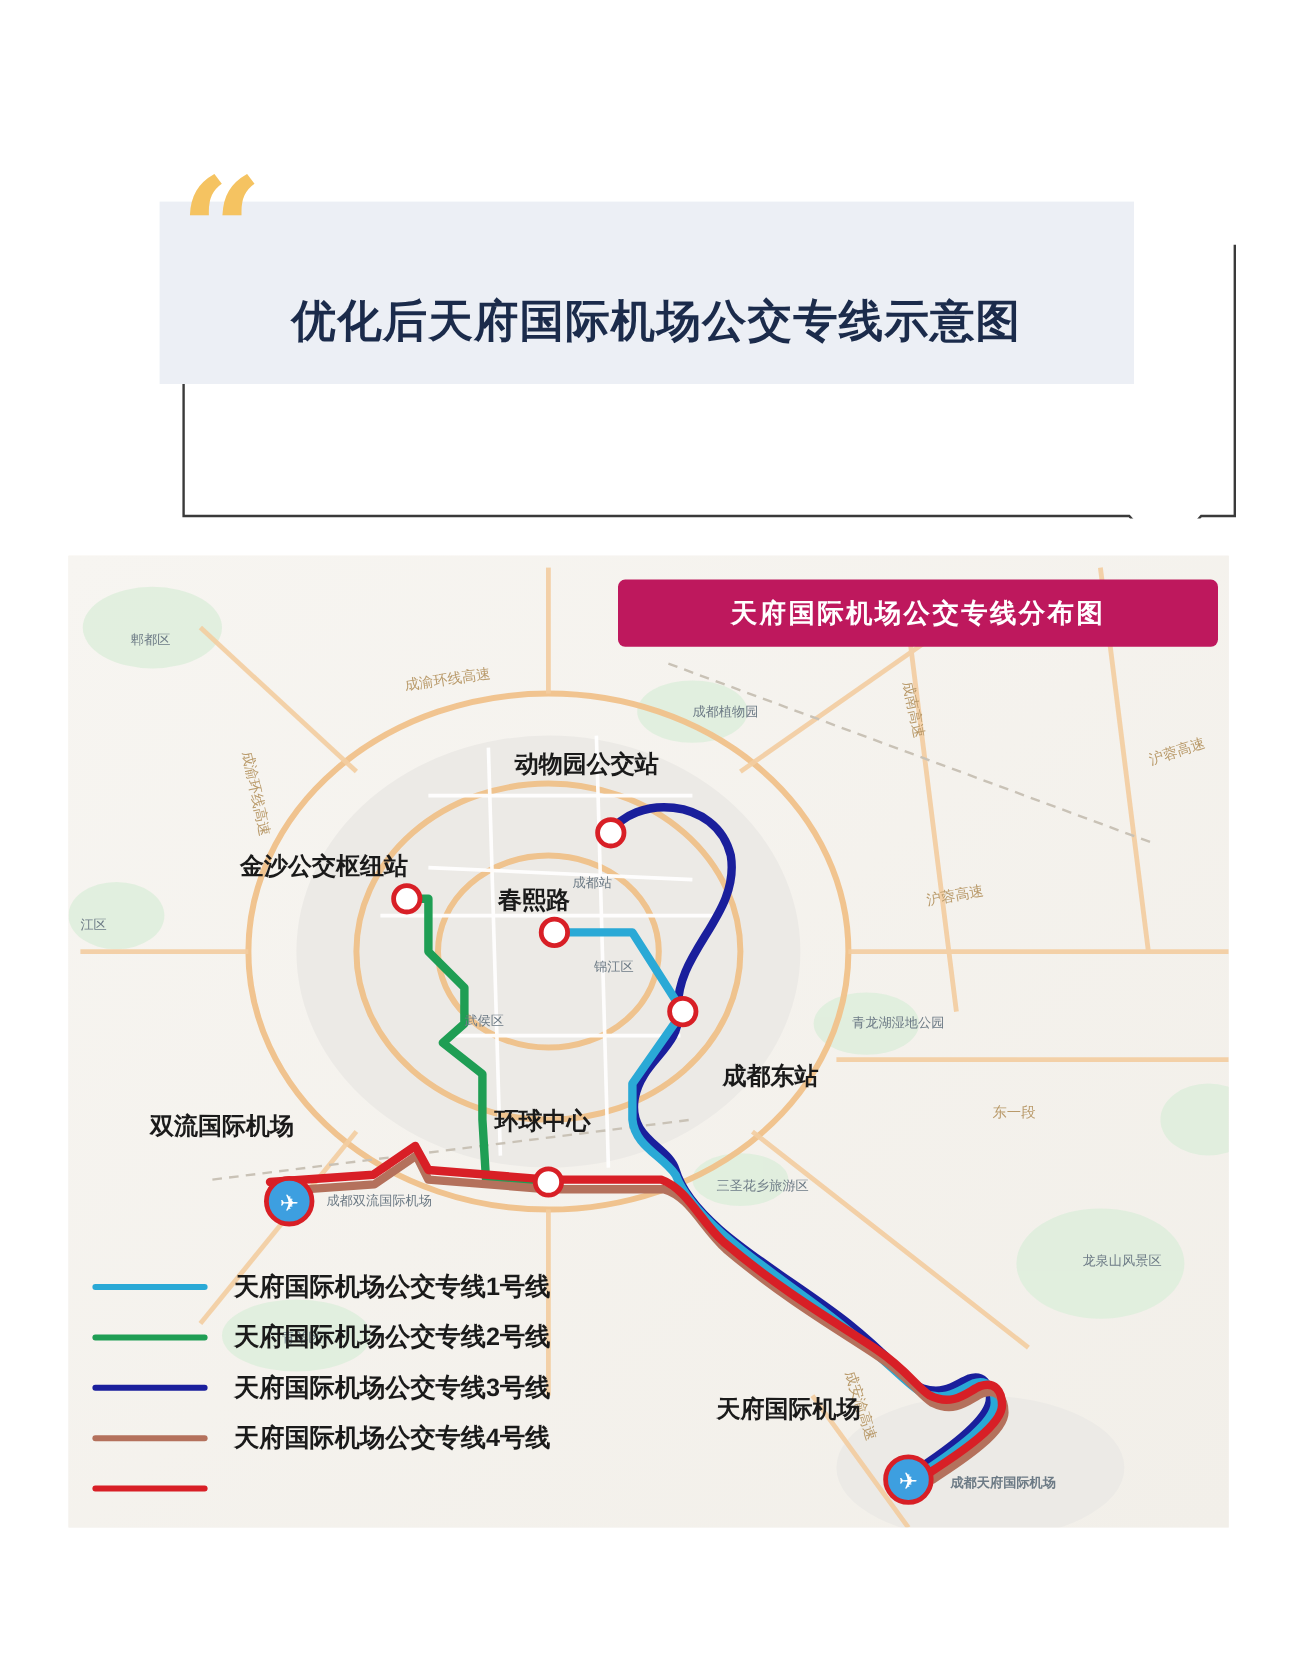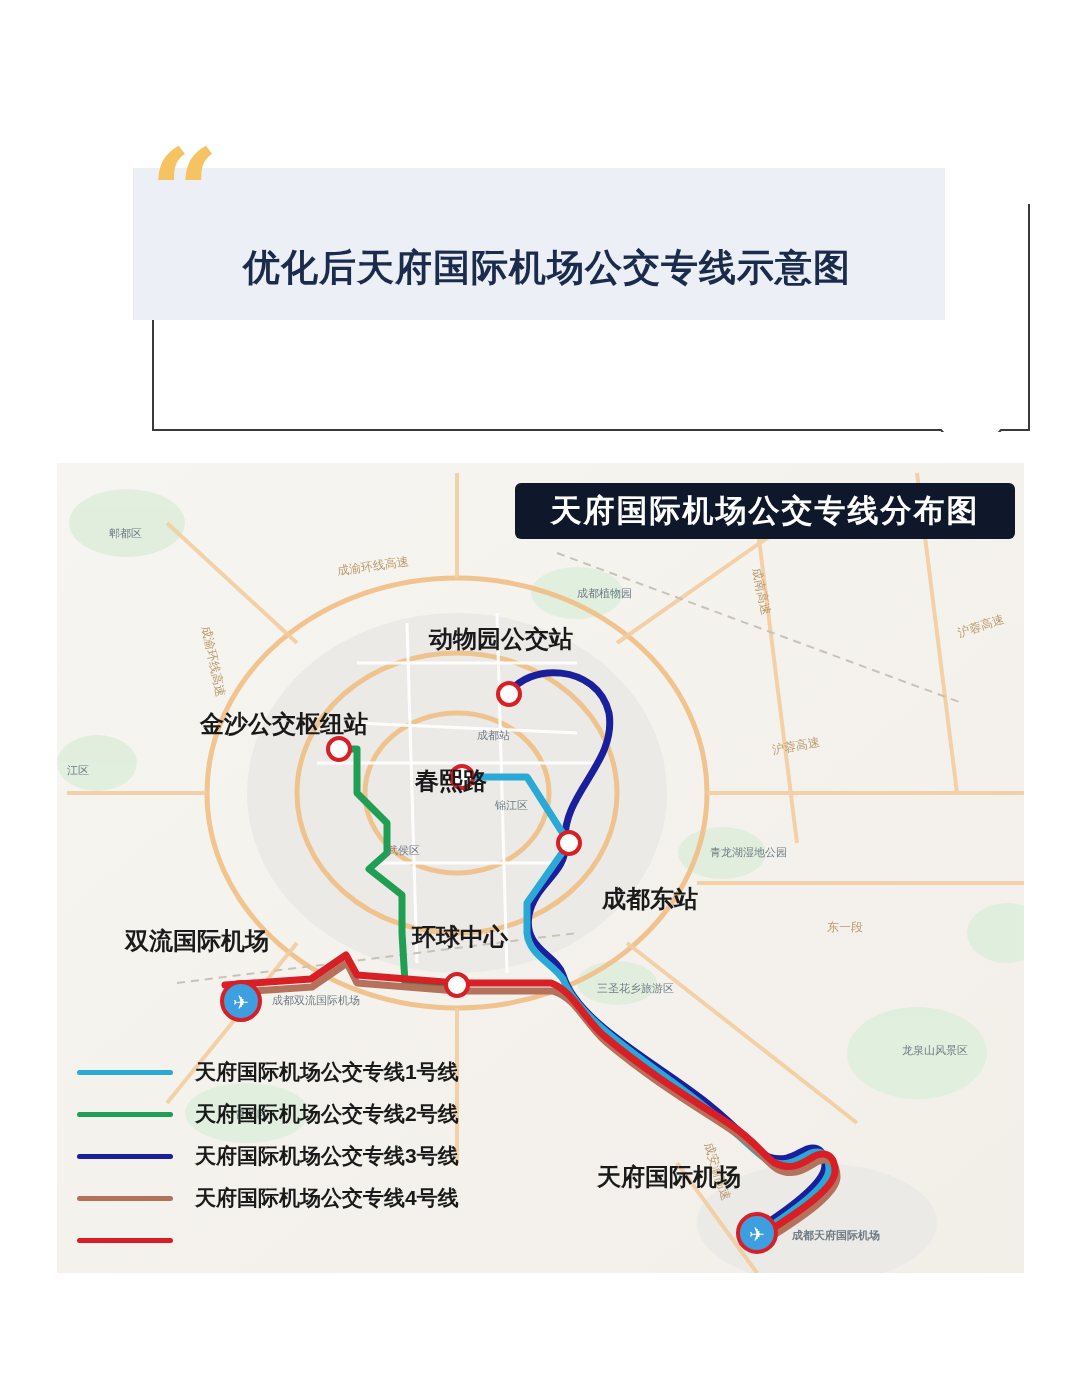--- a/index.html
+++ b/index.html
@@ -77,35 +77,35 @@
     overflow: hidden;
   }
   .map-svg { display: block; }
 
   .map-badge {
     position: absolute;
     left: 458px;
     top: 20px;
     width: 500px;
     height: 56px;
-    background: #0f172a;
+    background: #be185d;
     border-radius: 6px;
     display: flex;
     align-items: center;
     justify-content: center;
     color: #ffffff;
-    font-size: 31px;
+    font-size: 22px;
     font-weight: bold;
     letter-spacing: 2px;
   }
 
   .map-label {
     position: absolute;
     color: #1a1a1a;
-    font-size: 24px;
+    font-size: 20px;
     font-weight: bold;
     white-space: nowrap;
   }
   .map-poi {
     position: absolute;
     color: #6d7b86;
     font-size: 11px;
     white-space: nowrap;
   }
   .map-road {
@@ -280,21 +280,21 @@
   <div class="map-road" style="left:280px; top:95px;  transform:rotate(-8deg);">成渝环线高速</div>
   <div class="map-road" style="left:120px; top:190px; transform:rotate(78deg);">成渝环线高速</div>
   <div class="map-road" style="left:680px; top:120px; transform:rotate(78deg);">成南高速</div>
   <div class="map-road" style="left:900px; top:155px; transform:rotate(-18deg);">沪蓉高速</div>
   <div class="map-road" style="left:715px; top:275px; transform:rotate(-10deg);">沪蓉高速</div>
   <div class="map-road" style="left:770px; top:456px;">东一段</div>
   <div class="map-road" style="left:630px; top:700px; transform:rotate(72deg);">成安渝高速</div>
 
   <div class="map-label" style="left:372px; top:160px;">动物园公交站</div>
   <div class="map-label" style="left:143px; top:245px;">金沙公交枢纽站</div>
-  <div class="map-label" style="left:358px; top:302px;">春熙路</div>
+  <div class="map-label" style="left:358px; top:274px;">春熙路</div>
   <div class="map-label" style="left:545px; top:420px;">成都东站</div>
   <div class="map-label" style="left:355px; top:458px;">环球中心</div>
   <div class="map-label" style="left:68px;  top:462px;">双流国际机场</div>
   <div class="map-label" style="left:530px; top:698px;margin-left:10px;">天府国际机场</div>
 
   <div class="legend">
     <div class="legend-row">
       <div class="legend-swatch" style="background:#2aa9d6;"></div>
       <div class="legend-label">天府国际机场公交专线1号线</div>
     </div>

